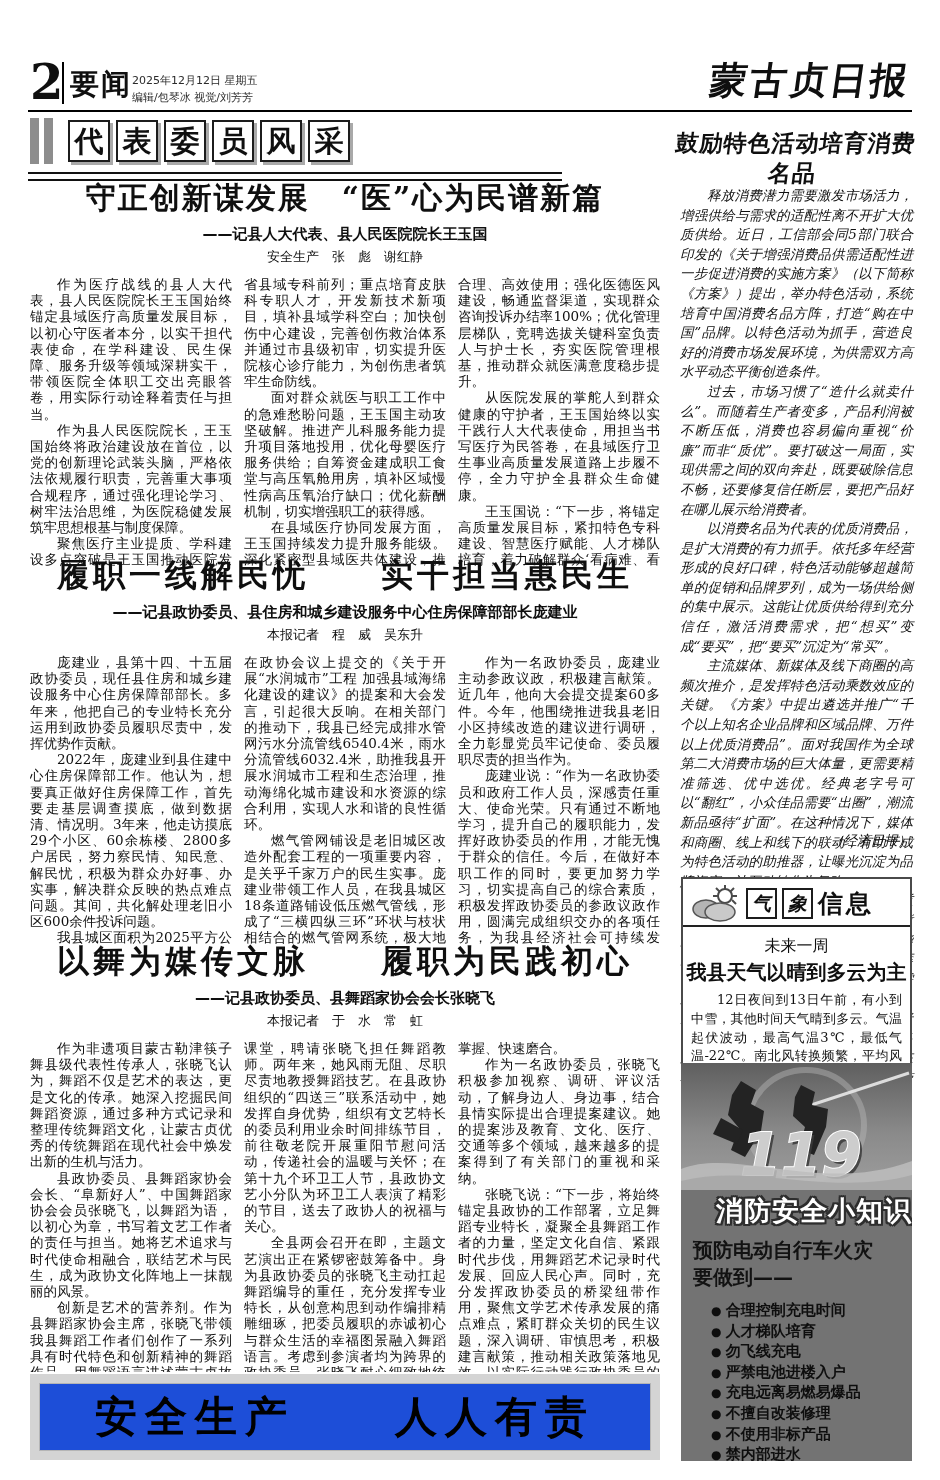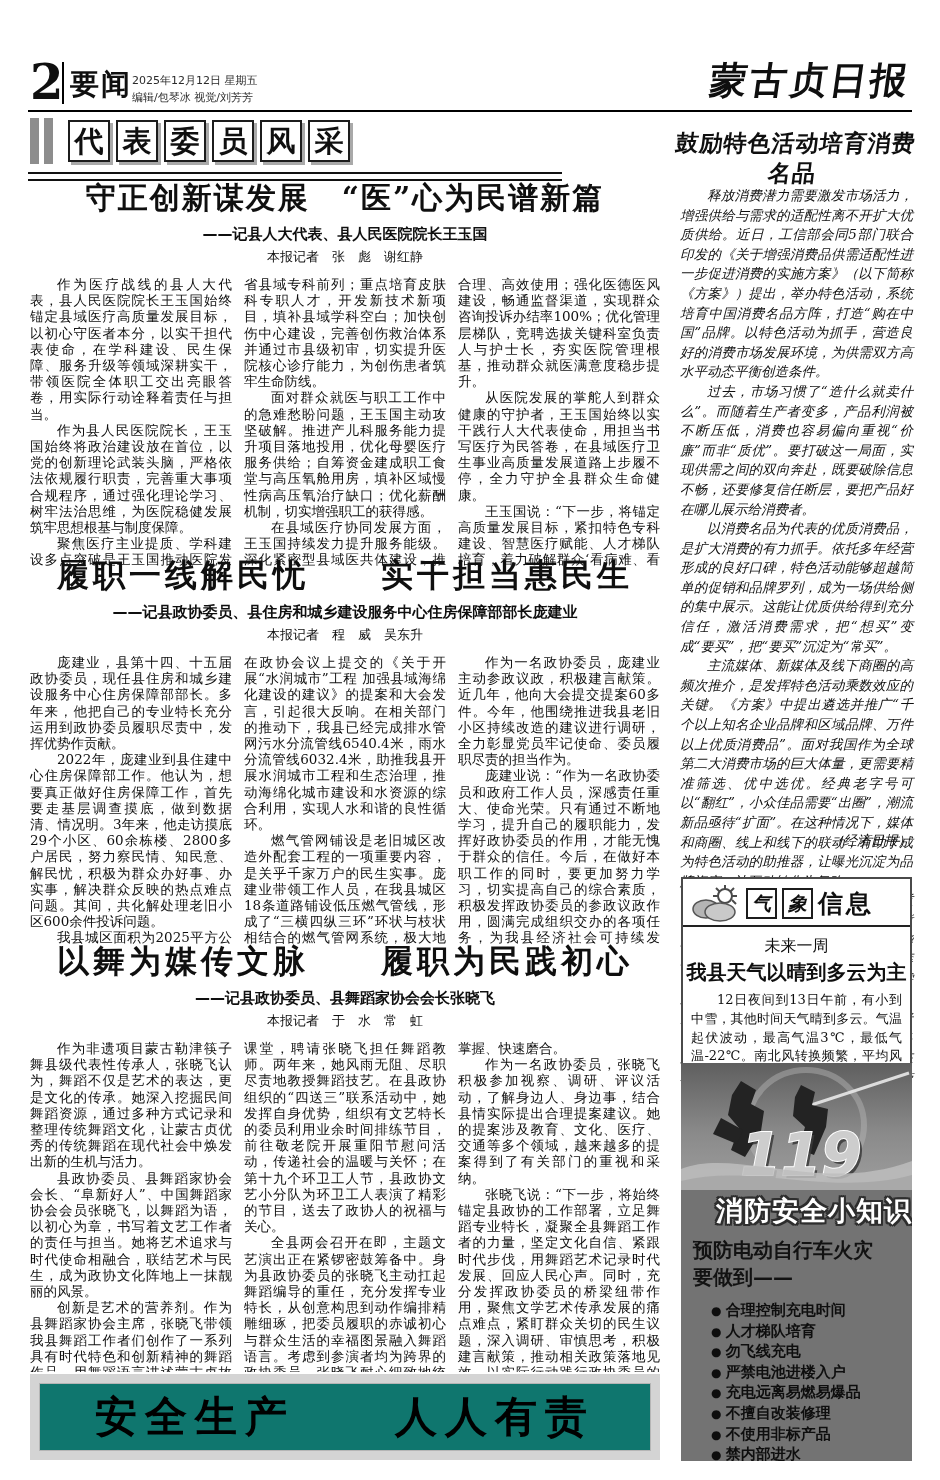--- a/index.html
+++ b/index.html
@@ -87,21 +87,21 @@
            text-shadow:-2px 0 #2e2e2e,2px 0 #2e2e2e,0 -2px #2e2e2e,0 2px #2e2e2e,
                        -2px -2px #2e2e2e,2px 2px #2e2e2e,-2px 2px #2e2e2e,2px -2px #2e2e2e;}
   .f-sub{margin:10px 10px 0 12px;font-weight:900;font-size:20px;line-height:27px;color:#121212;}
   .f-bullets{margin:10px 0 0 30px;padding:0;list-style:none;}
   .f-bullets li{font-weight:900;font-size:15px;line-height:19.6px;color:#0e0e0e;}
   .f-bullets li::before{content:"● ";font-size:12px;}
 
   
   #bottombanner{position:absolute;left:30px;top:1374px;width:630px;height:86px;
                 background:#d4d4d4;padding:9px;box-sizing:border-box;}
-  .bb-inner{width:100%;height:100%;background:#0f766e;border:1px solid #b5b5b5;
+  .bb-inner{width:100%;height:100%;background:#1d4ed8;border:1px solid #b5b5b5;
             display:flex;align-items:center;justify-content:center;box-sizing:border-box;}
   .bb-text{font-weight:900;font-size:42px;letter-spacing:8px;white-space:pre;color:#000;}
 </style>
 </head>
 <body>
 
 <div class="page">
 
   <div class="pagenum">2</div>
   <div class="pagenum-bar"></div>
@@ -119,21 +119,21 @@
     <span class="spacer"></span>
     <span><span class="boxchar">代</span><span class="boxchar">表</span><span class="boxchar">委</span><span class="boxchar">员</span><span class="boxchar">风</span><span class="boxchar">采</span></span>
   </div>
   <div class="banner-rule"></div>
 
   <div class="right-headline">鼓励特色活动培育消费名品</div>
 
   <div class="article" id="art1">
     <div class="art-title">守正创新谋发展　“医”心为民谱新篇</div>
     <div class="art-sub">——记县人大代表、县人民医院院长王玉国</div>
-    <div class="art-byline">本报记者　张　彪　谢红静</div>
+    <div class="art-byline">安全生产　张　彪　谢红静</div>
     <div class="cols">
       <div class="col">
           <p class="ind">作为医疗战线的县人大代表，县人民医院院长王玉国始终锚定县域医疗高质量发展目标，以初心守医者本分，以实干担代表使命，在学科建设、民生保障、服务升级等领域深耕实干，带领医院全体职工交出亮眼答卷，用实际行动诠释着责任与担当。</p>
           <p class="ind">作为县人民医院院长，王玉国始终将政治建设放在首位，以党的创新理论武装头脑，严格依法依规履行职责，完善重大事项合规程序，通过强化理论学习、树牢法治思维，为医院稳健发展筑牢思想根基与制度保障。</p>
           <p class="ind">聚焦医疗主业提质、学科建设多点突破是王玉国推动医院发展的核心抓手。他精准布局专科发展，医院妇产科于2025年成功获评“省级（县域）临床重点专科”，综合实力跻身全</p>
         </div>
       <div class="col">
           <p class="noind">省县域专科前列；重点培育皮肤科专职人才，开发新技术新项目，填补县域学科空白；加快创伤中心建设，完善创伤救治体系并通过市县级初审，切实提升医院核心诊疗能力，为创伤患者筑牢生命防线。</p>
           <p class="ind">面对群众就医与职工工作中的急难愁盼问题，王玉国主动攻坚破解。推进产儿科服务能力提升项目落地投用，优化母婴医疗服务供给；自筹资金建成职工食堂与高压氧舱用房，填补区域慢性病高压氧治疗缺口；优化薪酬机制，切实增强职工的获得感。</p>
           <p class="ind">在县域医疗协同发展方面，王玉国持续发力提升服务能级。深化紧密型县域医共体建设，推动优质医疗资源下沉，构建上下联动的医疗服务新格局；确保医保基金安全、</p>

